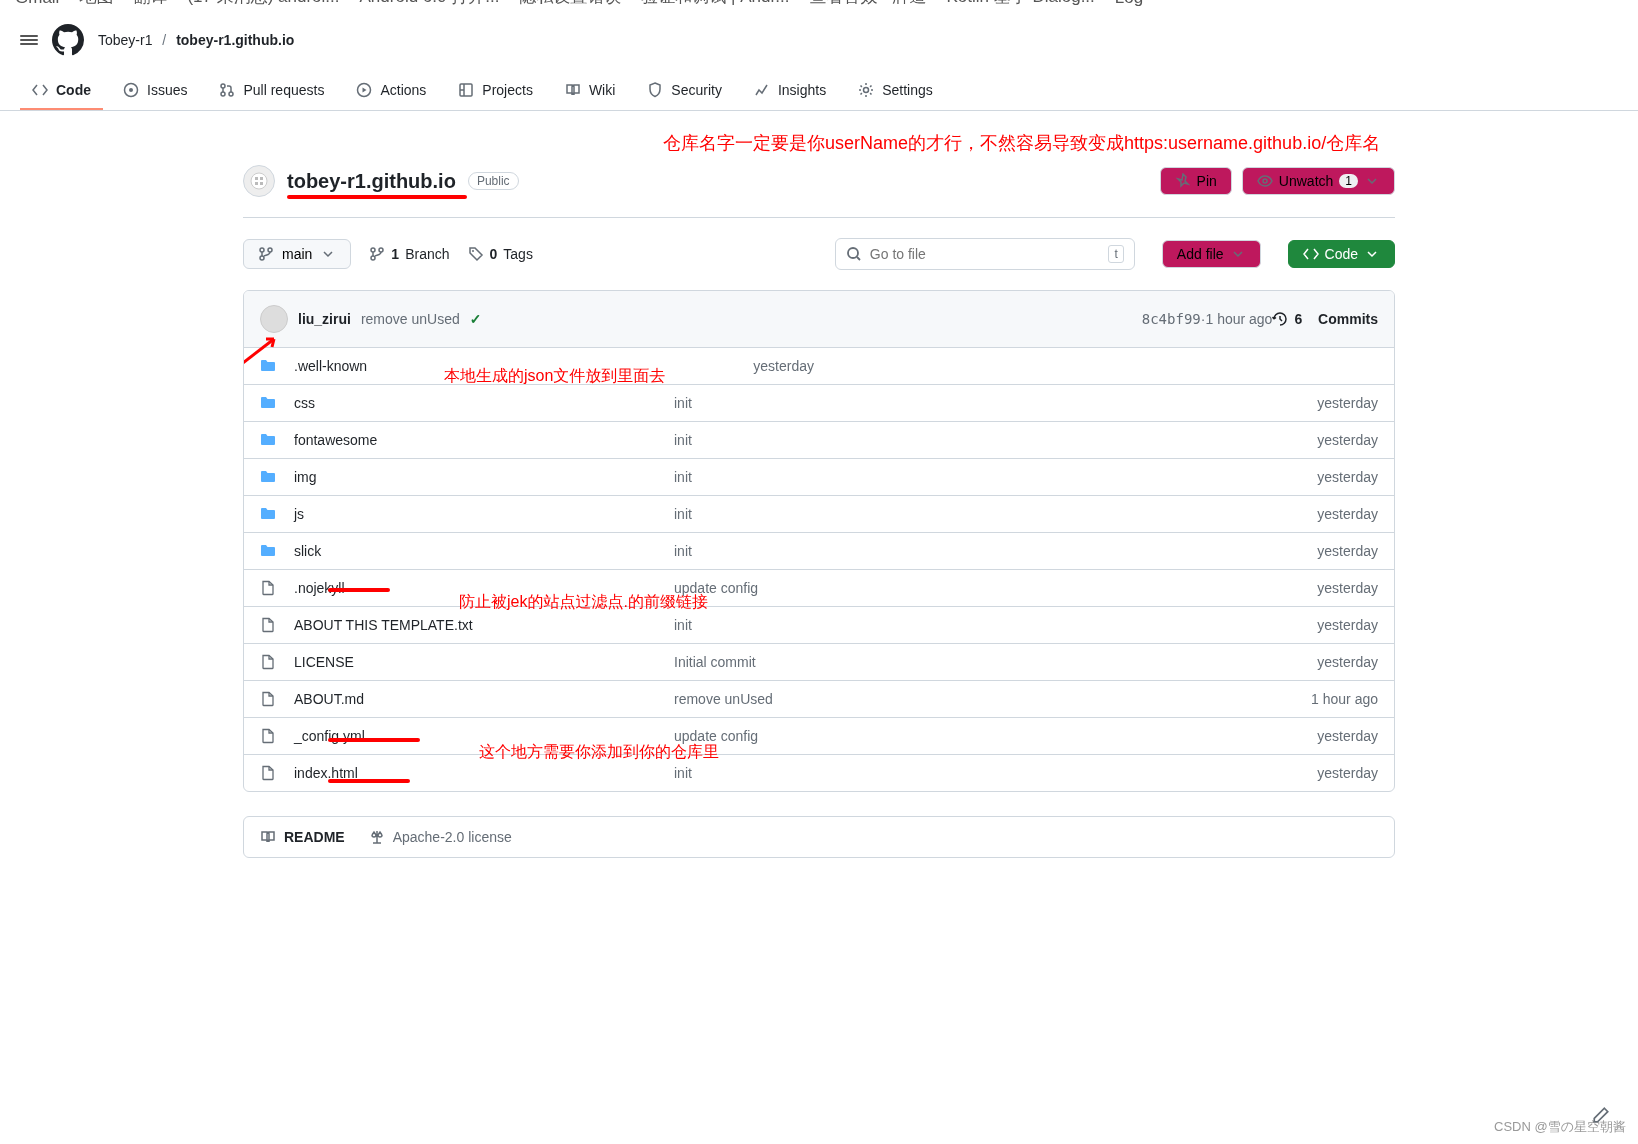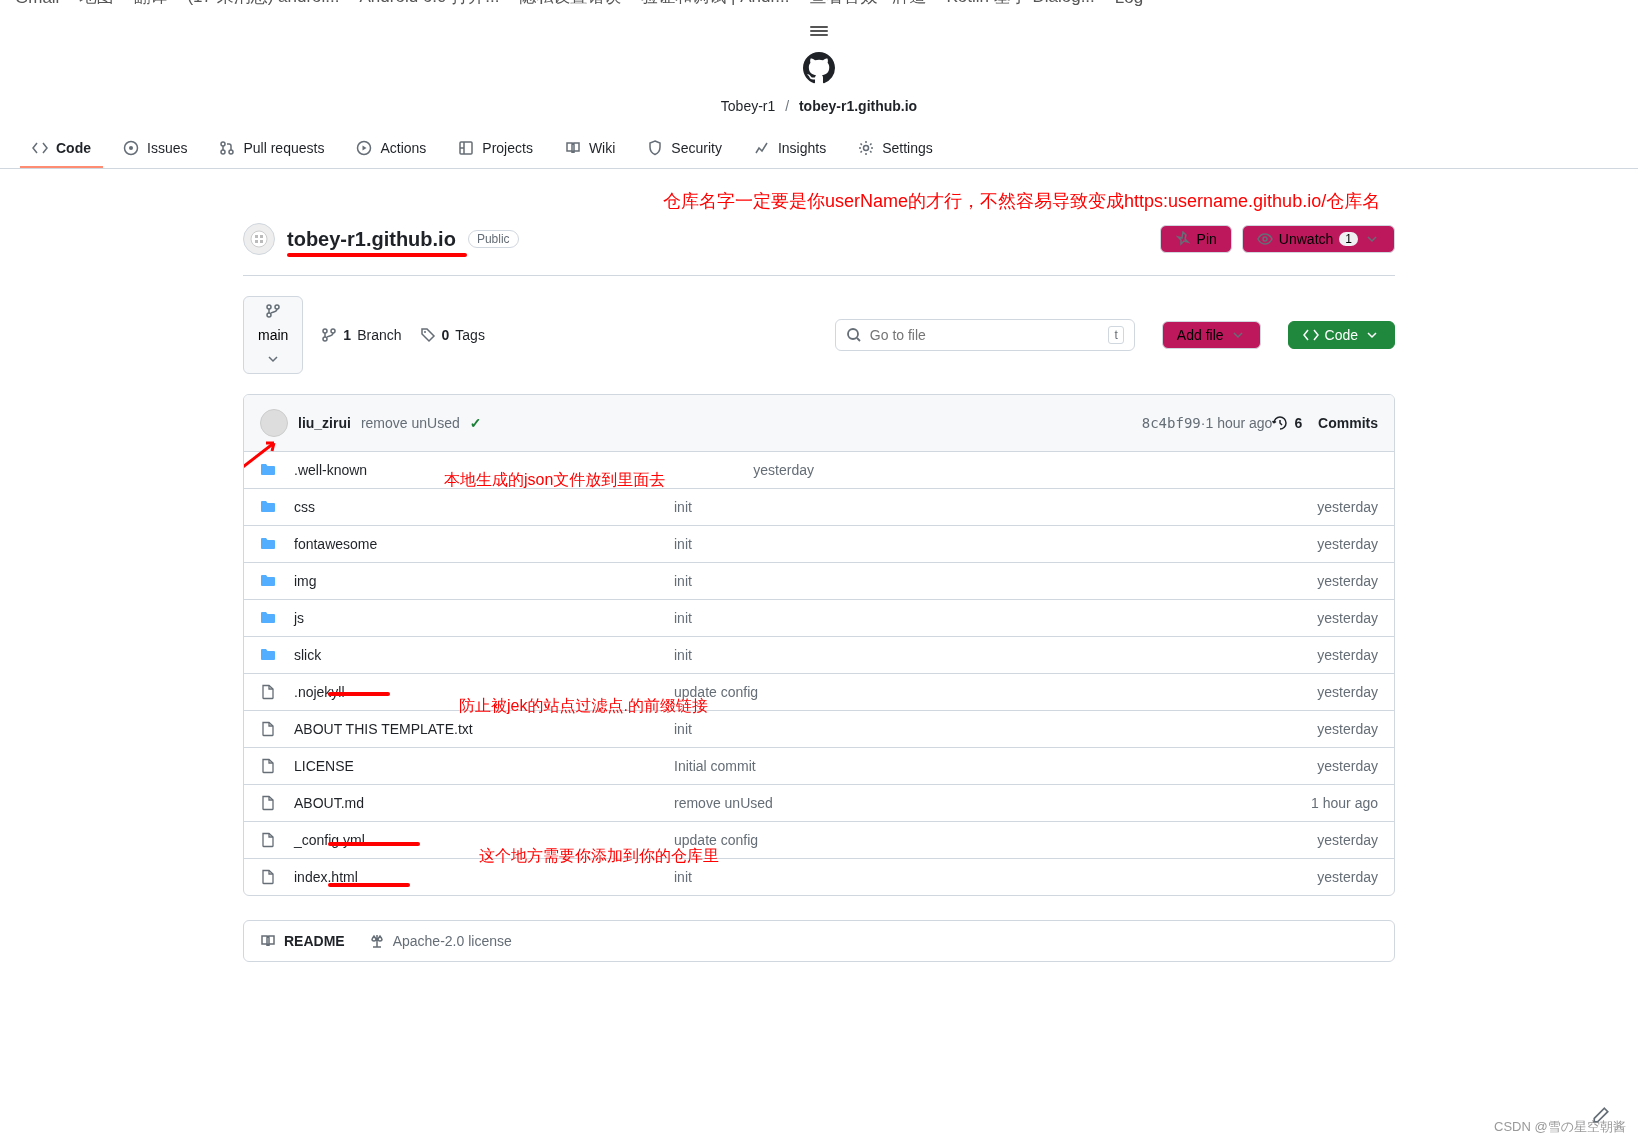--- a/index.html
+++ b/index.html
@@ -1,19 +1,19 @@
 <!DOCTYPE html>
 <html><head>
 <meta charset="utf-8">
 <style>
 * { box-sizing: border-box; margin: 0; padding: 0; }
 body { font-family: -apple-system, BlinkMacSystemFont, "Segoe UI", Helvetica, Arial, sans-serif; font-size: 14px; color: #1f2328; background: #fff; width: 1638px; }
 .bookmarks-bar { display: flex; gap: 20px; padding: 0 15px; height: 8px; overflow: hidden; align-items: flex-end; font-size: 17px; color: #555; }
 .bookmarks-bar .bm { display: flex; align-items: center; gap: 5px; }
-.top-header { display: flex; align-items: center; padding: 16px 20px; gap: 14px; flex-direction: column; }
+.top-header { display: flex; align-items: center; padding: 16px 20px; gap: 14px; }
 .hamburger { width: 18px; height: 14px; display: flex; flex-direction: column; justify-content: space-between; padding: 2px 0; cursor: pointer; }
 .hamburger span { height: 2px; background: #555; border-radius: 1px; }
 .gh-logo { width: 32px; height: 32px; }
 .breadcrumb { font-size: 14px; }
 .breadcrumb a { color: #1f2328; text-decoration: none; }
 .breadcrumb .sep { margin: 0 6px; color: #6e7781; }
 .breadcrumb .bold { font-weight: 600; }
 .repo-nav { display: flex; gap: 8px; padding: 0 20px; border-bottom: 1px solid #d0d7de; }
 .repo-nav .tab { display: flex; align-items: center; gap: 8px; padding: 10px 12px; font-size: 14px; color: #1f2328; cursor: pointer; border-bottom: 2px solid transparent; }
 .repo-nav .tab.active { border-bottom-color: #fd8c73; font-weight: 600; }
@@ -26,21 +26,21 @@
 .repo-avatar svg { width: 20px; height: 20px; }
 .repo-name { font-size: 20px; font-weight: 600; position: relative; }
 .repo-name .underline-red { position: absolute; left: 0; bottom: -6px; width: 180px; height: 4px; background: #ff0000; border-radius: 2px; }
 .repo-vis { font-size: 12px; color: #656d76; border: 1px solid #d0d7de; padding: 1px 8px; border-radius: 12px; }
 .repo-actions { display: flex; gap: 10px; }
 .btn { display: flex; align-items: center; gap: 6px; font-size: 14px; padding: 5px 14px; border: 1px solid #d0d7de; border-radius: 6px; background: #be185d; cursor: pointer; }
 .btn svg { width: 16px; height: 16px; stroke: #656d76; fill: none; stroke-width: 1.5; }
 .counter { background: #eef0f2; border-radius: 10px; padding: 0 6px; font-size: 12px; min-width: 18px; text-align: center; }
 .toolbar { display: flex; align-items: center; justify-content: space-between; padding: 20px 0; }
 .toolbar-left { display: flex; align-items: center; gap: 18px; }
-.branch-btn { display: flex; align-items: center; gap: 8px; border: 1px solid #d0d7de; border-radius: 6px; padding: 6px 14px; background: #f6f8fa; cursor: pointer; font-size: 14px; flex-direction: column; }
+.branch-btn { display: flex; align-items: center; gap: 8px; border: 1px solid #d0d7de; border-radius: 6px; padding: 6px 14px; background: #f6f8fa; cursor: pointer; font-size: 14px; }
 .branch-btn svg { width: 16px; height: 16px; stroke: #656d76; fill: none; stroke-width: 1.5; }
 .stat-link { display: flex; align-items: center; gap: 6px; color: #1f2328; font-size: 14px; }
 .stat-link svg { width: 16px; height: 16px; stroke: #656d76; fill: none; stroke-width: 1.5; }
 .stat-link b { font-weight: 600; }
 .toolbar-right { display: flex; align-items: center; gap: 27px; }
 .search-wrap { position: relative; display: flex; align-items: center; border: 1px solid #d0d7de; border-radius: 6px; width: 300px; padding: 6px 10px; }
 .search-wrap svg { width: 16px; height: 16px; stroke: #656d76; fill: none; stroke-width: 1.8; }
 .search-wrap input { border: none; outline: none; flex: 1; margin-left: 8px; font-size: 14px; color: #656d76; }
 .search-kbd { font-size: 12px; color: #656d76; border: 1px solid #d0d7de; border-radius: 3px; padding: 1px 5px; }
 .btn-green { background: #1f883d; color: #fff; border: 1px solid #1f883d; }

